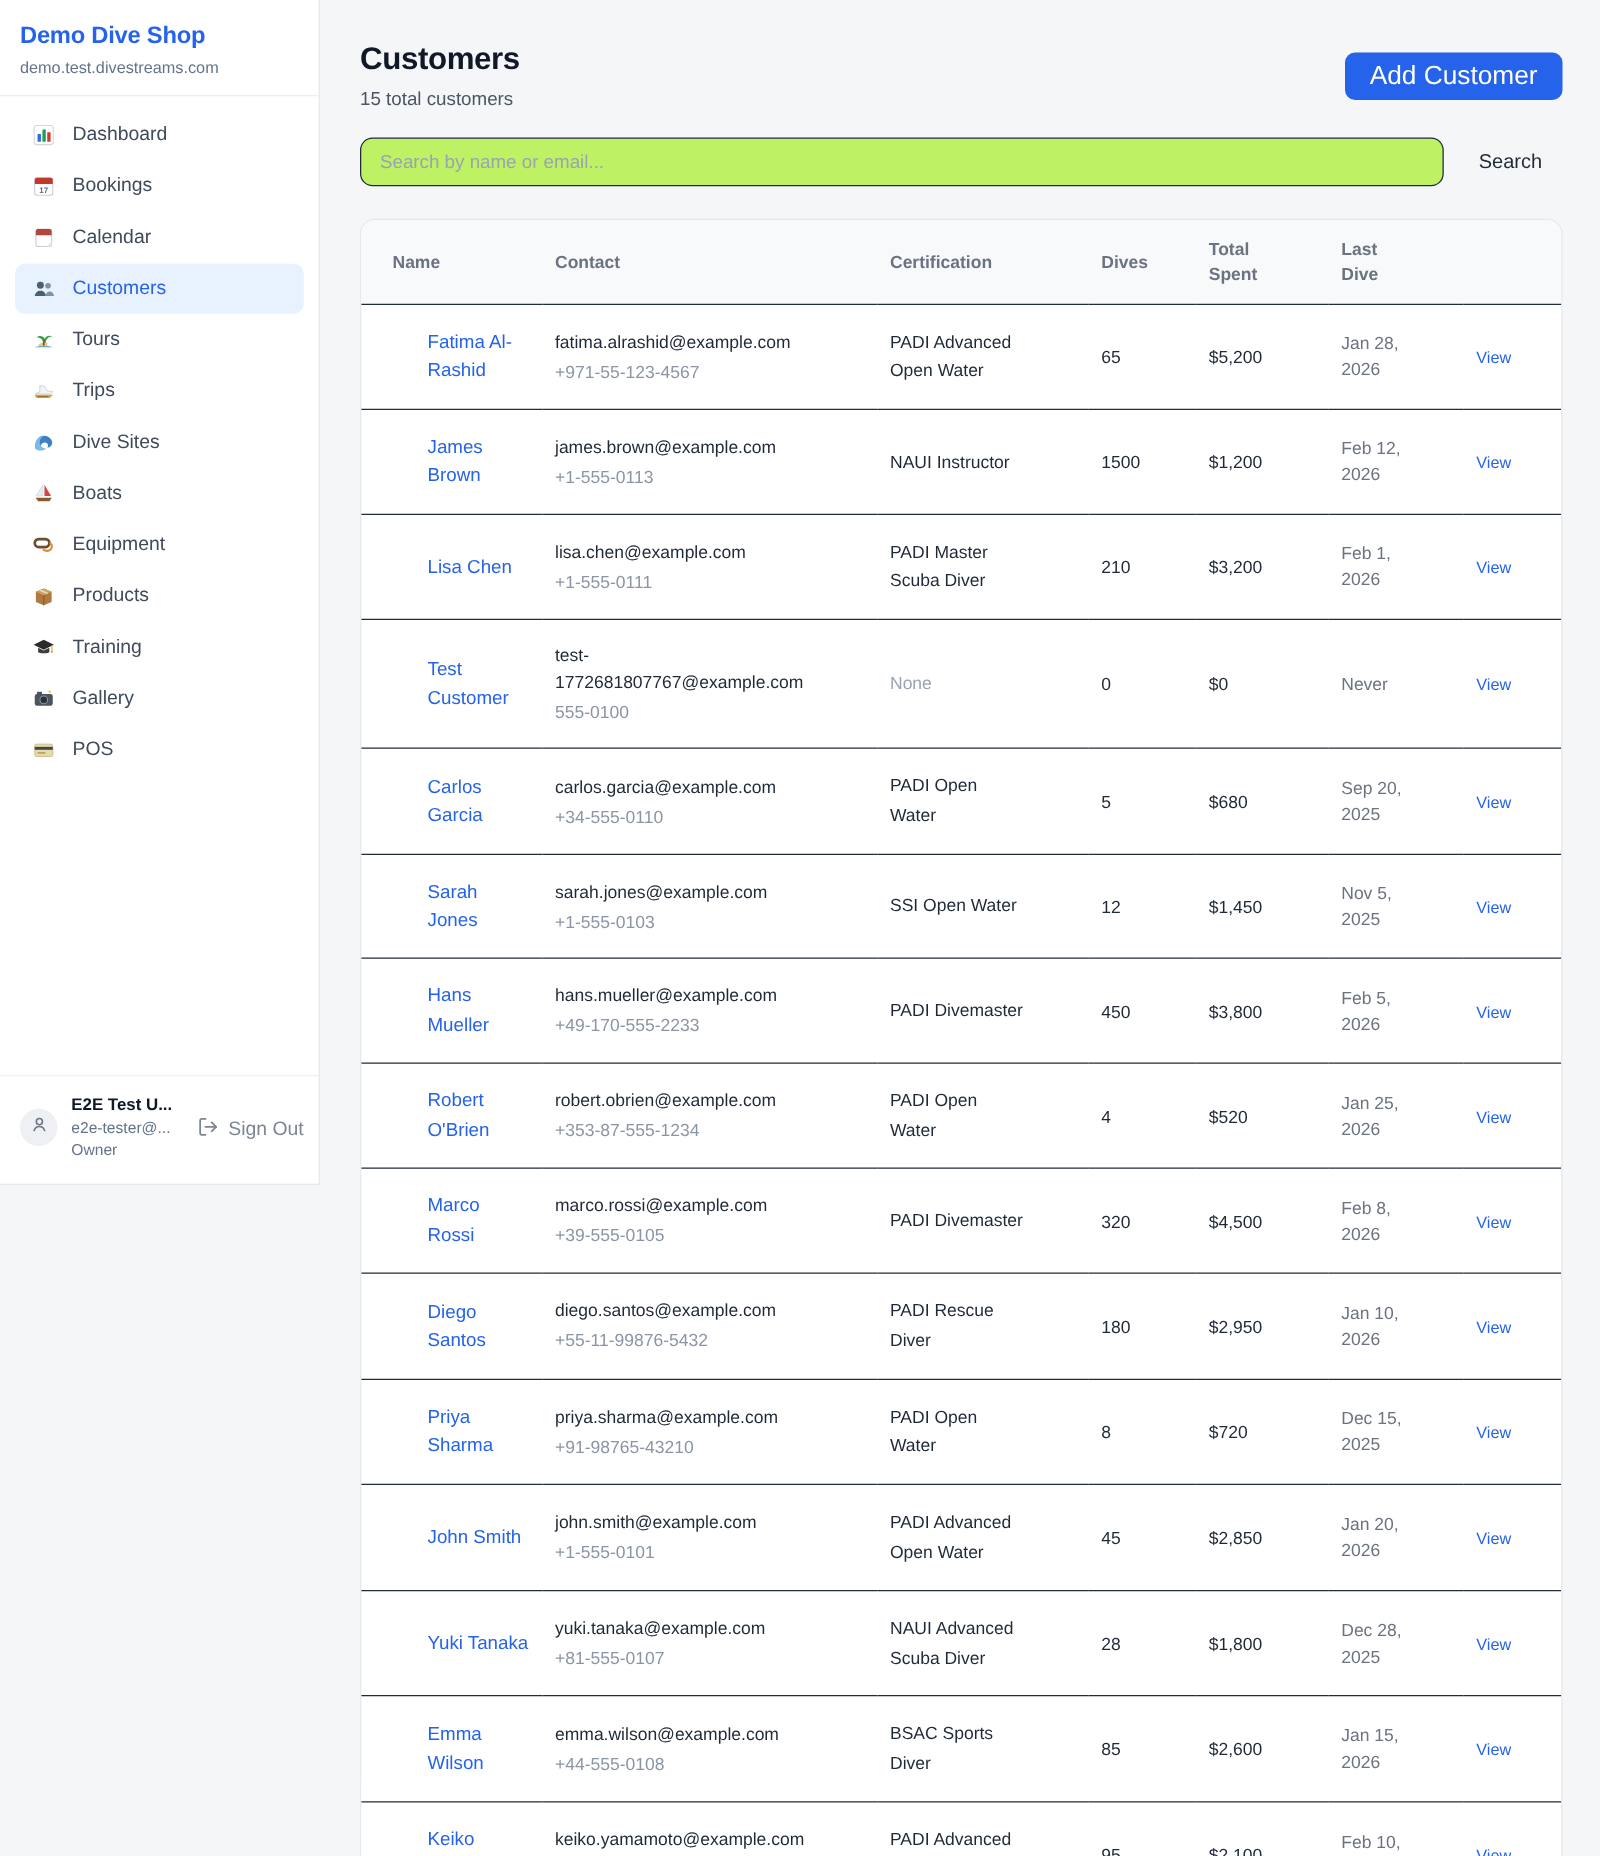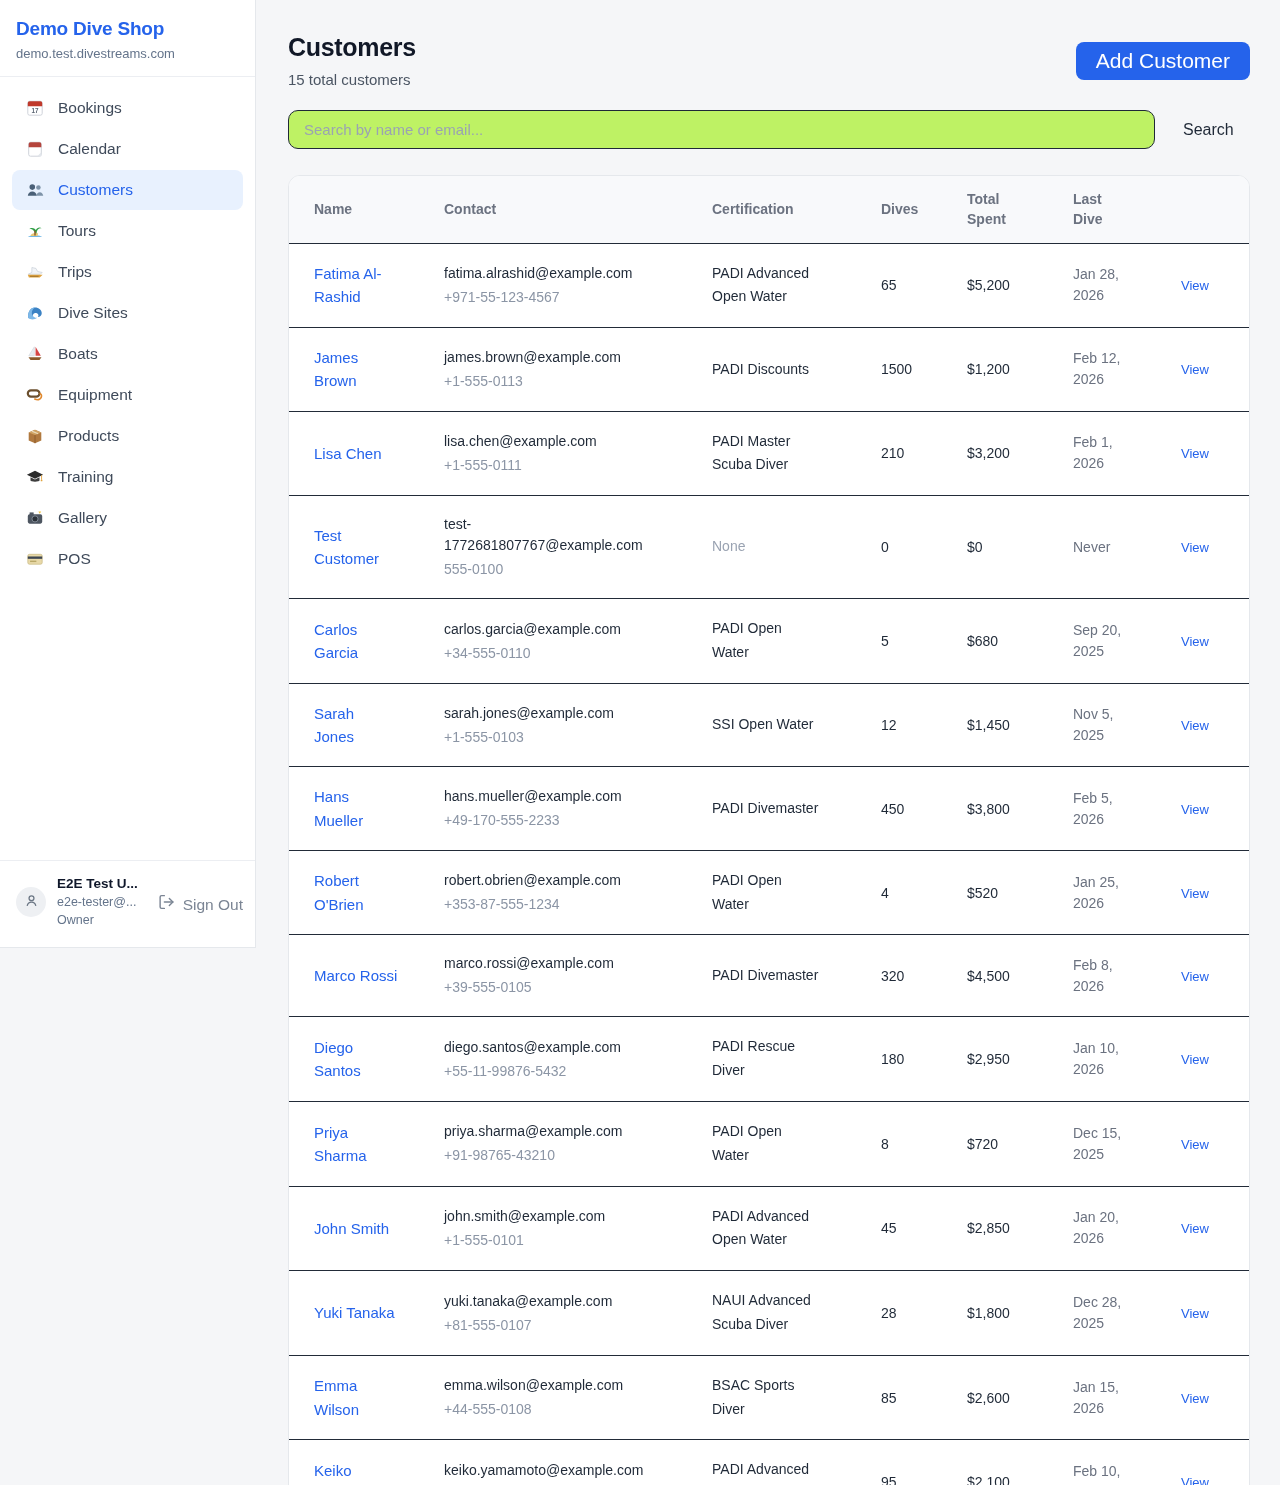--- a/index.html
+++ b/index.html
@@ -85,38 +85,49 @@
   }
   th:first-child, td:first-child { padding-left:25px; }
   .th-label { display:inline-block; line-height:1.45; }
   th.col-spent .th-label, th.col-lastdive .th-label { max-width:2.9em; }
   tbody td {
     padding:18px 10px; border-bottom:1px solid #222b38; vertical-align:middle;
     color:#1f2937;
   }
   .name-link {
     color:#2563eb; font-size:15px; font-weight:500; text-decoration:none;
-    display:inline-block; max-width:84px; line-height:1.55; cursor:pointer;
+    display:inline-block; max-width:84px; line-height:1.55; cursor:pointer;margin-left:28px;
   }
   .email { color:#1f2937; max-width:200px; line-height:1.5; overflow-wrap:anywhere; }
   .phone { color:#8b95a5; margin-top:3px; line-height:1.5; }
   .cert { display:inline-block; max-width:110px; line-height:1.7; }
   .cert.none { color:#9aa3b2; }
   .last-dive { color:#6b7280; display:inline-block; max-width:58px; line-height:1.5; }
   .view-link { color:#2563eb; font-size:13px; text-decoration:none; cursor:pointer; }
 </style>
 </head>
 <body>
 
 <aside class="sidebar">
   <div class="sidebar-header">
     <div class="shop-title">Demo Dive Shop</div>
     <div class="shop-domain">demo.test.divestreams.com</div>
   </div>
   <nav class="nav" id="nav">
+      <div class="nav-item">
+        <span class="nav-icon">
+          <svg viewBox="0 0 20 20">
+            <rect x="1.5" y="1.5" width="17" height="17" rx="2.5" fill="#fff" stroke="#d3d7de"></rect>
+            <rect x="4.5" y="9" width="3" height="7" rx="0.5" fill="#2e6be6"></rect>
+            <rect x="8.8" y="5" width="3" height="11" rx="0.5" fill="#1d9e55"></rect>
+            <rect x="13.1" y="7.5" width="3" height="8.5" rx="0.5" fill="#d33a2f"></rect>
+          </svg>
+        </span>
+        <span>Dashboard</span>
+      </div>
       <div class="nav-item">
         <span class="nav-icon">
           <svg viewBox="0 0 20 20">
             <rect x="2" y="2.5" width="16" height="15.5" rx="2" fill="#fff" stroke="#c9ced6"></rect>
             <path d="M2 4.5a2 2 0 0 1 2-2h12a2 2 0 0 1 2 2V8H2z" fill="#c0392b"></path>
             <text x="10" y="16" font-size="7" text-anchor="middle" fill="#5a6472" font-weight="bold" font-family="sans-serif">17</text>
           </svg>
         </span>
         <span>Bookings</span>
       </div>
@@ -305,21 +316,21 @@
             <td><span>$5,200</span></td>
             <td><span class="last-dive">Jan 28, 2026</span></td>
             <td><a class="view-link">View</a></td>
           </tr>
           <tr>
             <td><a class="name-link">James Brown</a></td>
             <td>
               <div class="email">james.brown@example.com</div>
               <div class="phone">+1-555-0113</div>
             </td>
-            <td><span class="cert">PADI Discounts</span></td>
+            <td><span class="cert">NAUI Instructor</span></td>
             <td><span>1500</span></td>
             <td><span>$1,200</span></td>
             <td><span class="last-dive">Feb 12, 2026</span></td>
             <td><a class="view-link">View</a></td>
           </tr>
           <tr>
             <td><a class="name-link">Lisa Chen</a></td>
             <td>
               <div class="email">lisa.chen@example.com</div>
               <div class="phone">+1-555-0111</div>

